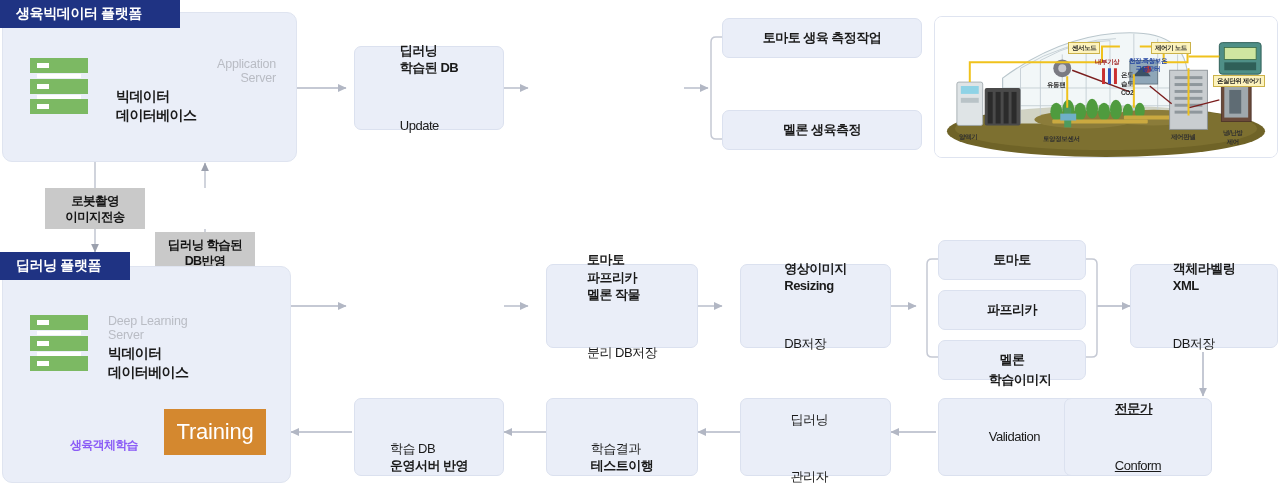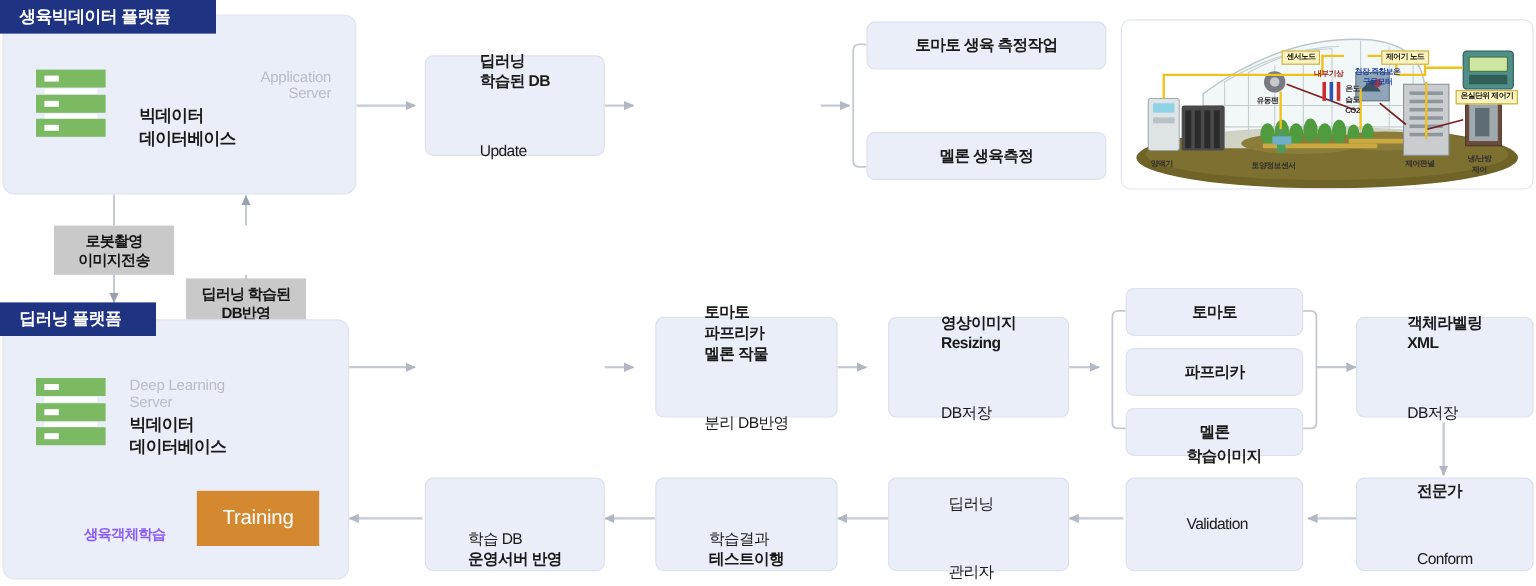--- a/index.html
+++ b/index.html
@@ -118,21 +118,21 @@
   }
 
   
   .training{
     position:absolute;
     background:#d4882f;
     display:flex;
     align-items:center;
     justify-content:center;
     color:#ffffff;
-    font-size:17px;
+    font-size:22px;
     letter-spacing:-0.2px;
   }
   .train-label{
     position:absolute;
     color:#8b5cf6;
     font-size:12px;
     font-weight:bold;
     letter-spacing:-0.7px;
   }
 
@@ -436,21 +436,21 @@
     <div class="gh-txt" style="left:288px;top:112px;white-space:pre-line;text-align:center;line-height:8.5px;">냉/난방
 제어</div>
   </div>
 
 
   <div class="pbox" style="left:546px;top:264px;width:152px;height:84px;">
     <span>
       <span class="ln b">토마토</span>
       <span class="ln b">파프리카</span>
       <span class="ln b">멜론 작물</span>
-      <span class="ln n">분리 DB반영</span>
+      <span class="ln n">분리 DB저장</span>
     </span>
   </div>
 
   <div class="pbox" style="left:740px;top:264px;width:151px;height:84px;">
     <span>
       <span class="ln b">영상이미지</span>
       <span class="ln b">Resizing</span>
       <span class="ln n">DB저장</span>
     </span>
   </div>
@@ -496,20 +496,20 @@
   </div>
 
   <div class="pbox" style="left:938px;top:398px;width:148px;height:78px;padding-left:16px;">
     <span>
       <span class="ln b">학습이미지</span>
       <span class="ln n">Validation</span>
       <span class="ln n">Check</span>
     </span>
   </div>
 
-  <div class="pbox" style="left:1130px;top:398px;width:148px;height:78px;">
+  <div class="pbox" style="left:1064px;top:398px;width:148px;height:78px;text-decoration:underline;">
     <span>
       <span class="ln b">전문가</span>
       <span class="ln n">Conform</span>
     </span>
   </div>
 
 </div>
 
 </body></html>

